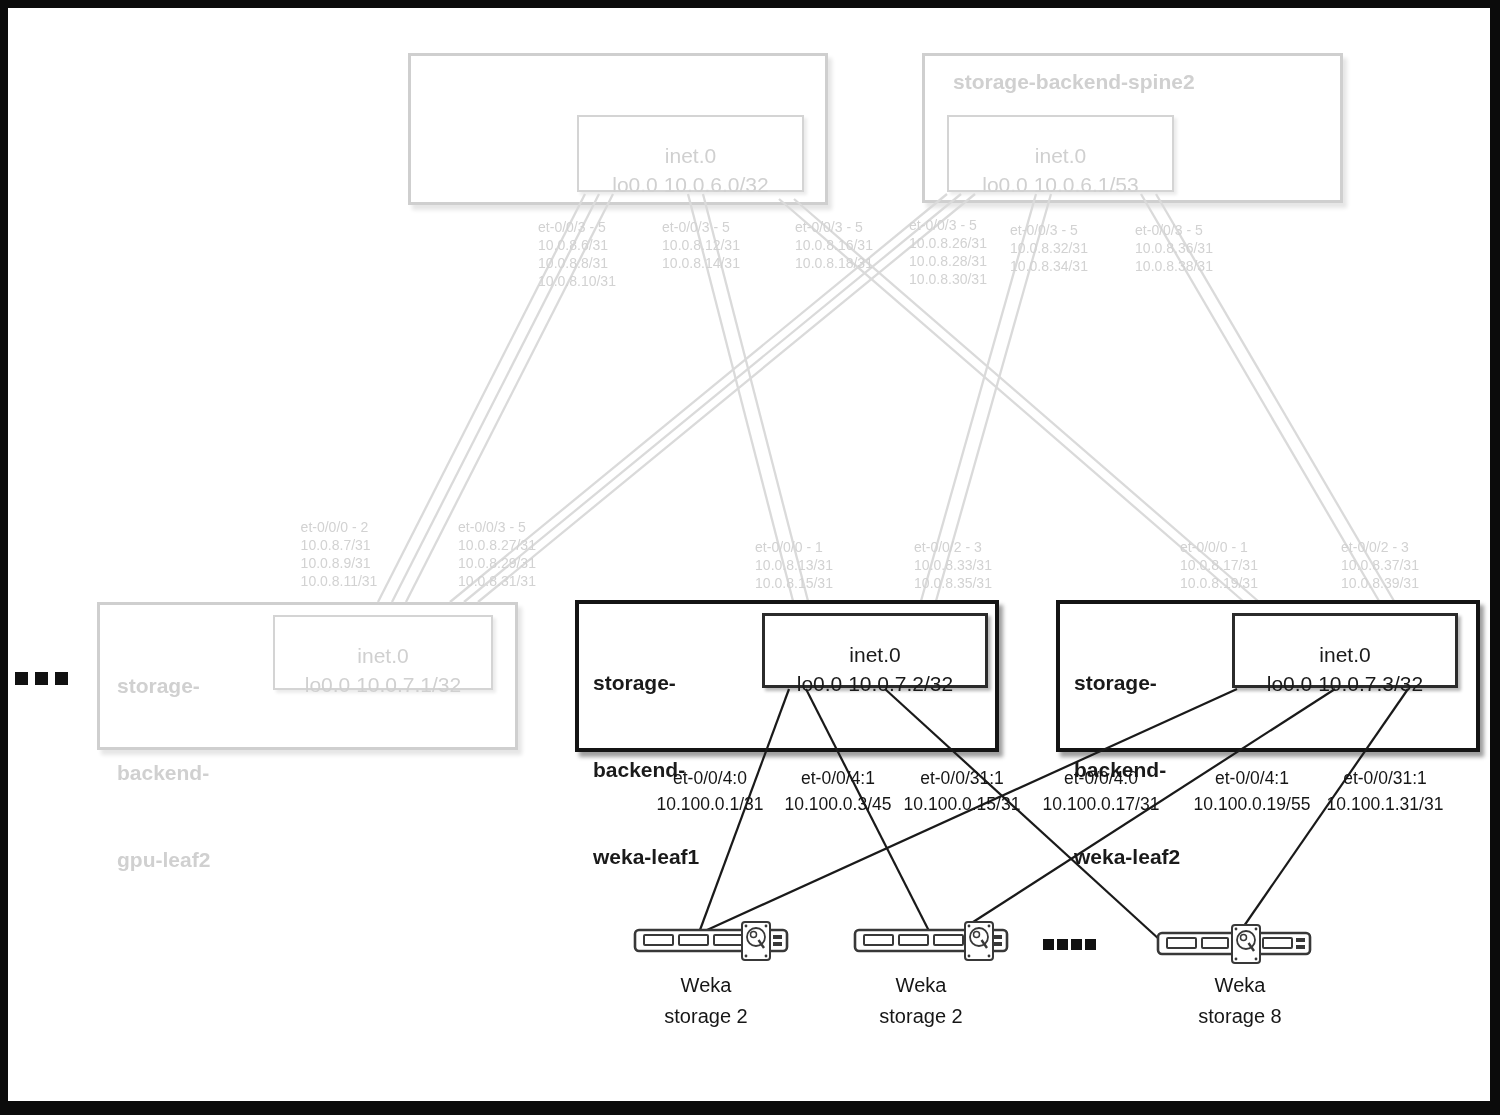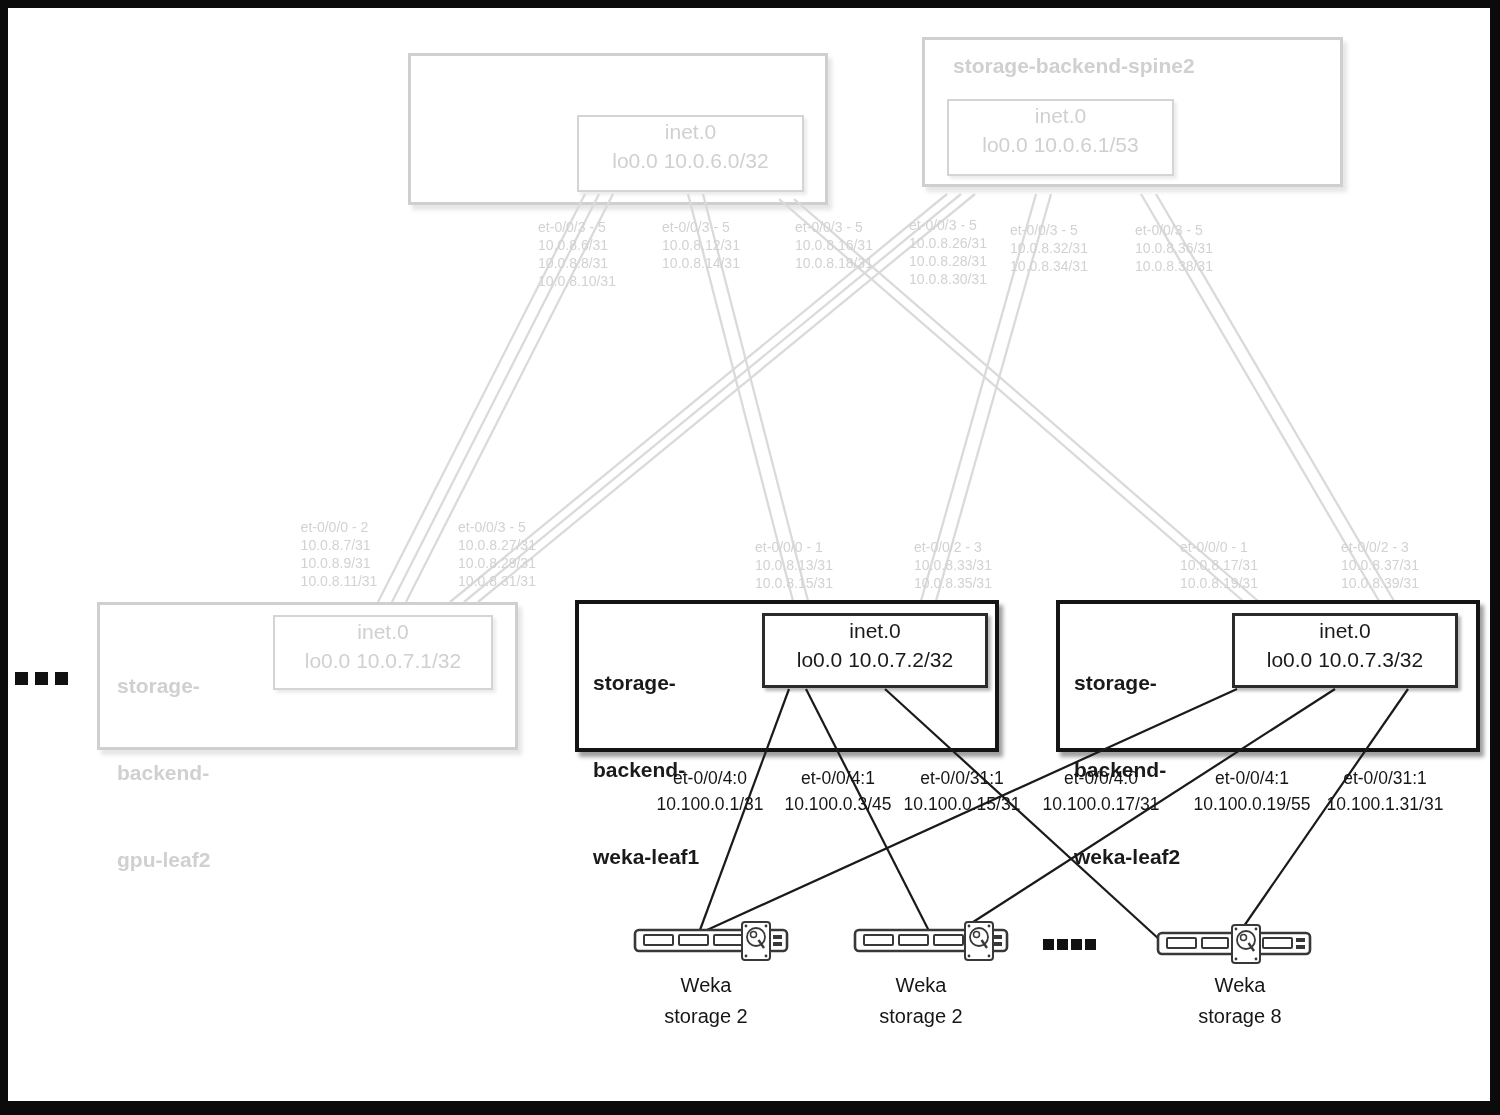--- a/index.html
+++ b/index.html
@@ -5,21 +5,21 @@
   html,body{margin:0;padding:0;background:#fff;}
   *{box-sizing:border-box;font-family:"Liberation Sans","DejaVu Sans",sans-serif;}
   .canvas{position:relative;width:1500px;height:1115px;background:#ffffff;overflow:hidden;}
   .frame{position:absolute;inset:0;border:solid #0b0b0b;border-width:8px 10px 14px 8px;z-index:10;pointer-events:none;}
   svg.layer{position:absolute;left:0;top:0;z-index:2;}
   svg.layer.cables{z-index:4;}
   .node{position:absolute;background:#fff;z-index:1;}
   .node.gray{border:3px solid #cfcfcf;box-shadow:4px 5px 4px rgba(0,0,0,0.10);color:#d0d0d0;}
   .node.black{border:4px solid #141414;box-shadow:4px 5px 4px rgba(0,0,0,0.38);color:#1a1a1a;z-index:3;}
   .node-title{position:absolute;font-weight:bold;font-size:21px;line-height:29px;white-space:pre;}
-  .inet{position:absolute;background:#fff;text-align:center;font-size:21px;line-height:29px;padding-top:0;white-space:nowrap;}
+  .inet{position:absolute;background:#fff;text-align:center;font-size:21px;line-height:29px;padding-top:24px;white-space:nowrap;}
   .inet.gray{border:2px solid #d4d4d4;color:#d0d0d0;box-shadow:3px 3px 3px rgba(0,0,0,0.08);}
   .inet.dark{border:3px solid #2b2b2b;color:#1a1a1a;box-shadow:3px 3px 3px rgba(0,0,0,0.28);}
   .iface{position:absolute;transform:translateX(-50%);font-size:14px;line-height:18px;color:#d2d2d2;white-space:nowrap;z-index:5;}
   .iface span{display:block;}
   .port{position:absolute;transform:translateX(-50%);text-align:center;font-size:17.5px;line-height:26px;color:#161616;white-space:nowrap;z-index:5;top:765px;}
   .port span{display:block;}
   .srv-label{position:absolute;transform:translateX(-50%);text-align:center;font-size:20px;line-height:31px;color:#161616;white-space:nowrap;z-index:5;top:970px;}
   .srv-label span{display:block;}
   .more{position:absolute;z-index:5;display:flex;}
   .more i{display:block;background:#111;}
@@ -52,21 +52,21 @@
     </g>
   </svg>
 
   <div class="node gray" style="left:408px;top:53px;width:420px;height:152px;">
     <div class="inet gray" style="left:166px;top:59px;width:227px;height:77px;">
       <div>inet.0</div>
       <div>lo0.0 10.0.6.0/32</div>
     </div>
   </div>
 
-  <div class="node gray" style="left:922px;top:37px;width:421px;height:150px;">
+  <div class="node gray" style="left:922px;top:53px;width:421px;height:150px;">
     <div class="node-title" style="left:28px;top:11px;">storage-backend-spine2</div>
     <div class="inet gray" style="left:22px;top:59px;width:227px;height:77px;">
       <div>inet.0</div>
       <div>lo0.0 10.0.6.1/53</div>
     </div>
   </div>
 
   <div class="node gray" style="left:97px;top:602px;width:421px;height:148px;">
     <div class="node-title" style="left:17px;top:8px;">
       <div>storage-</div>

